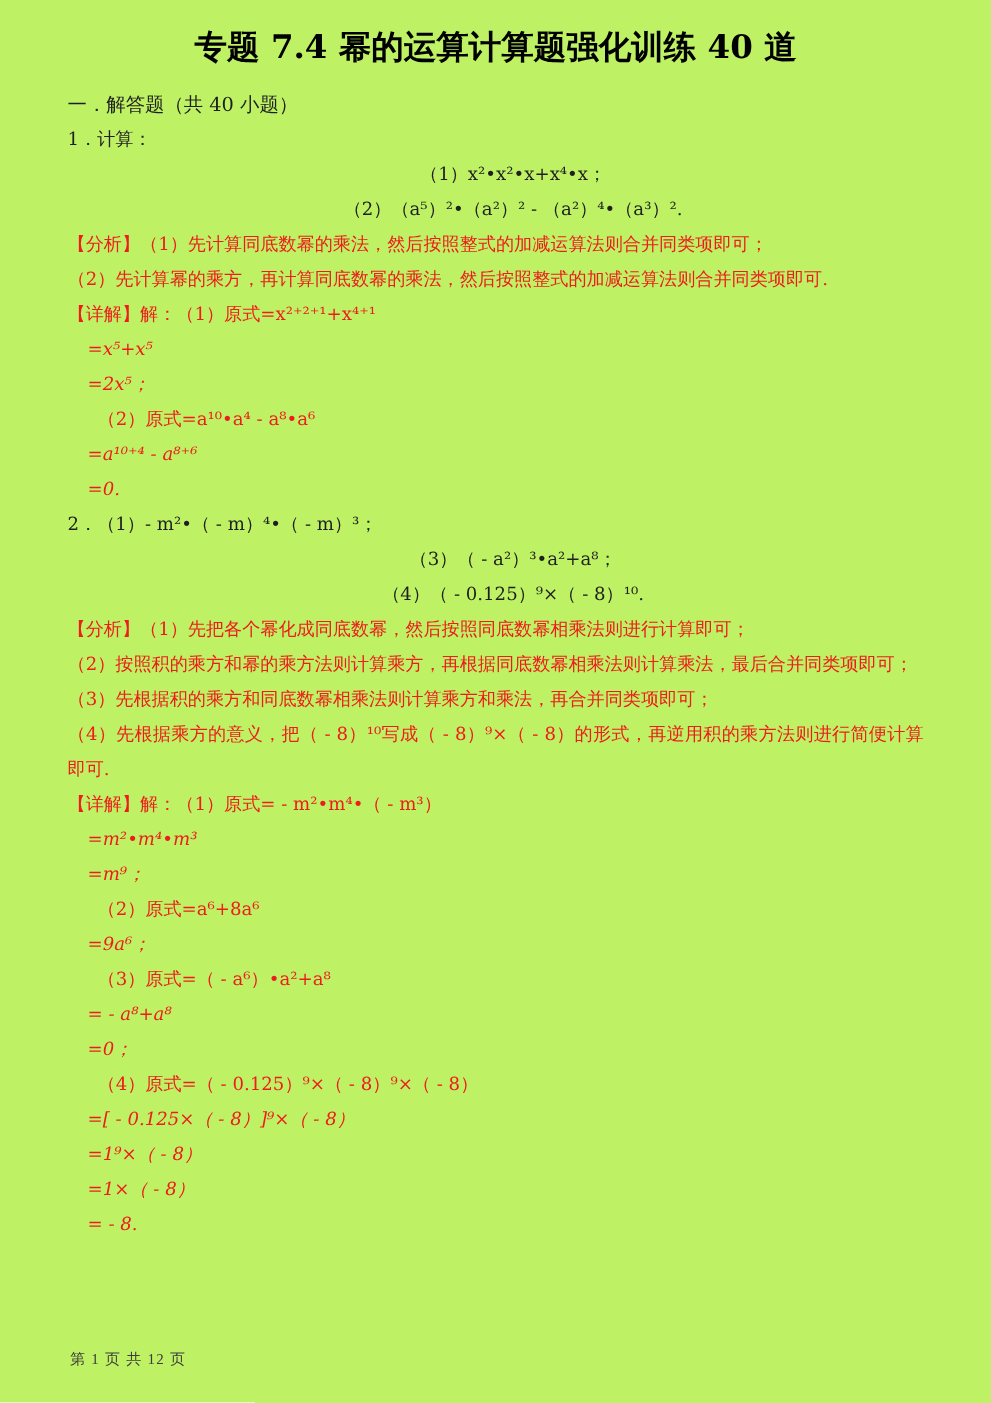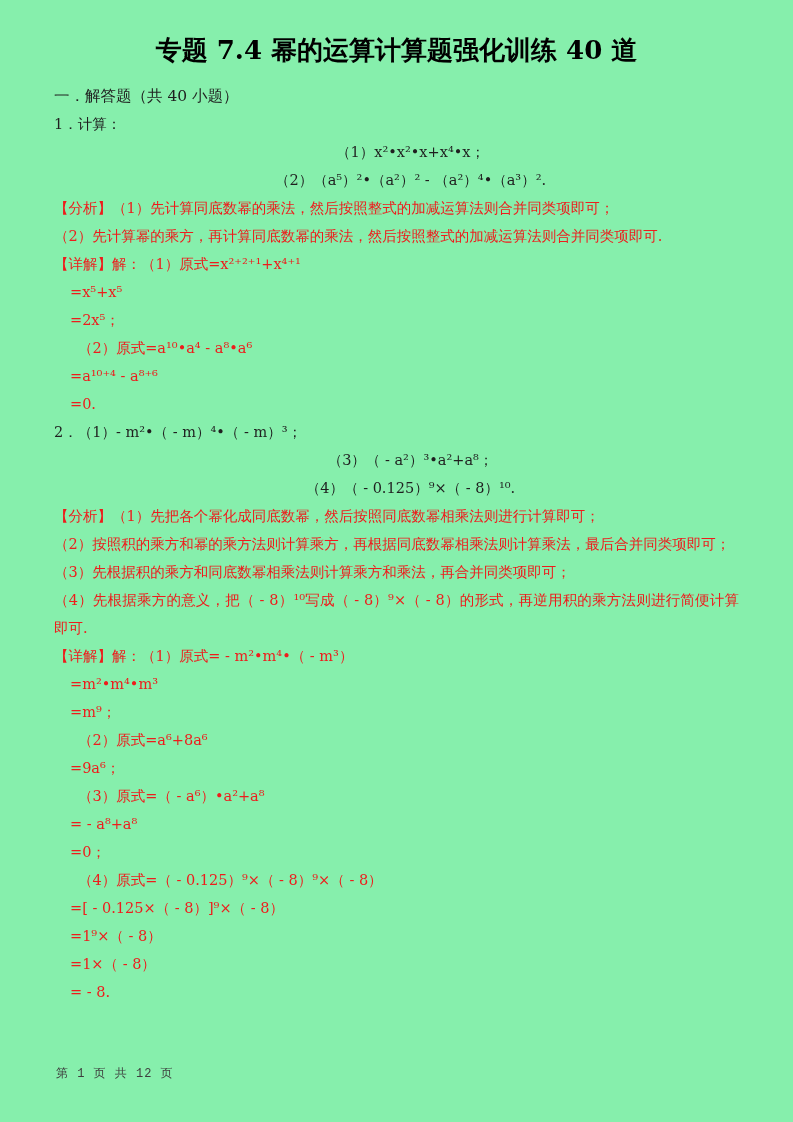--- a/index.html
+++ b/index.html
@@ -1,47 +1,47 @@
 <!DOCTYPE html>
 <html style="--answer-red: #ee1c1c; --ink: #1f1f1f; --footer-ink: #3d3d3d;"><head>
 <meta charset="utf-8">
 <style>
   html, body { margin: 0; padding: 0; background: #ffffff; }
   .page {
     position: relative;
     width: 793px;
     height: 1122px;
     box-sizing: border-box;
-    background: #86efac;
-    padding: 32px 54px 0 54px;
+    background: #bef264;
+    padding: 20px 54px 0 54px;
     font-family: "DejaVu Serif", "Liberation Serif", serif;
     font-size: 14.5px;
     color: var(--ink, #1f1f1f);
     overflow: hidden;
   }
   .title {
     text-align: center;
     font-size: 26px;
     font-weight: 700;
     line-height: 36px;
     margin-bottom: 14px;
     color: #000000;
   }
   p { margin: 0; line-height: 28px; }
   .heading { font-weight: 400; font-size: 15.5px; }
   .red { color: var(--answer-red, #ee1c1c); }
   .just { text-align: justify; }
   .ind-part { padding-left: 28px; text-align: center; }
-  .ind-eq { padding-left: 16px; }
+  .ind-eq { padding-left: 16px; font-style: italic; }
   .ind-paren { padding-left: 24px; }
   .footer {
     position: absolute;
     left: 56px;
-    bottom: 34px;
-    font-family: Liberation Mono, monospace;
+    bottom: 21px;
+    font-family: Liberation Serif, serif;
     font-size: 12px;
     letter-spacing: 1px;
     color: var(--footer-ink, #3d3d3d);
   }
 </style>
 </head>
 <body>
 
 <div class="page">
 

